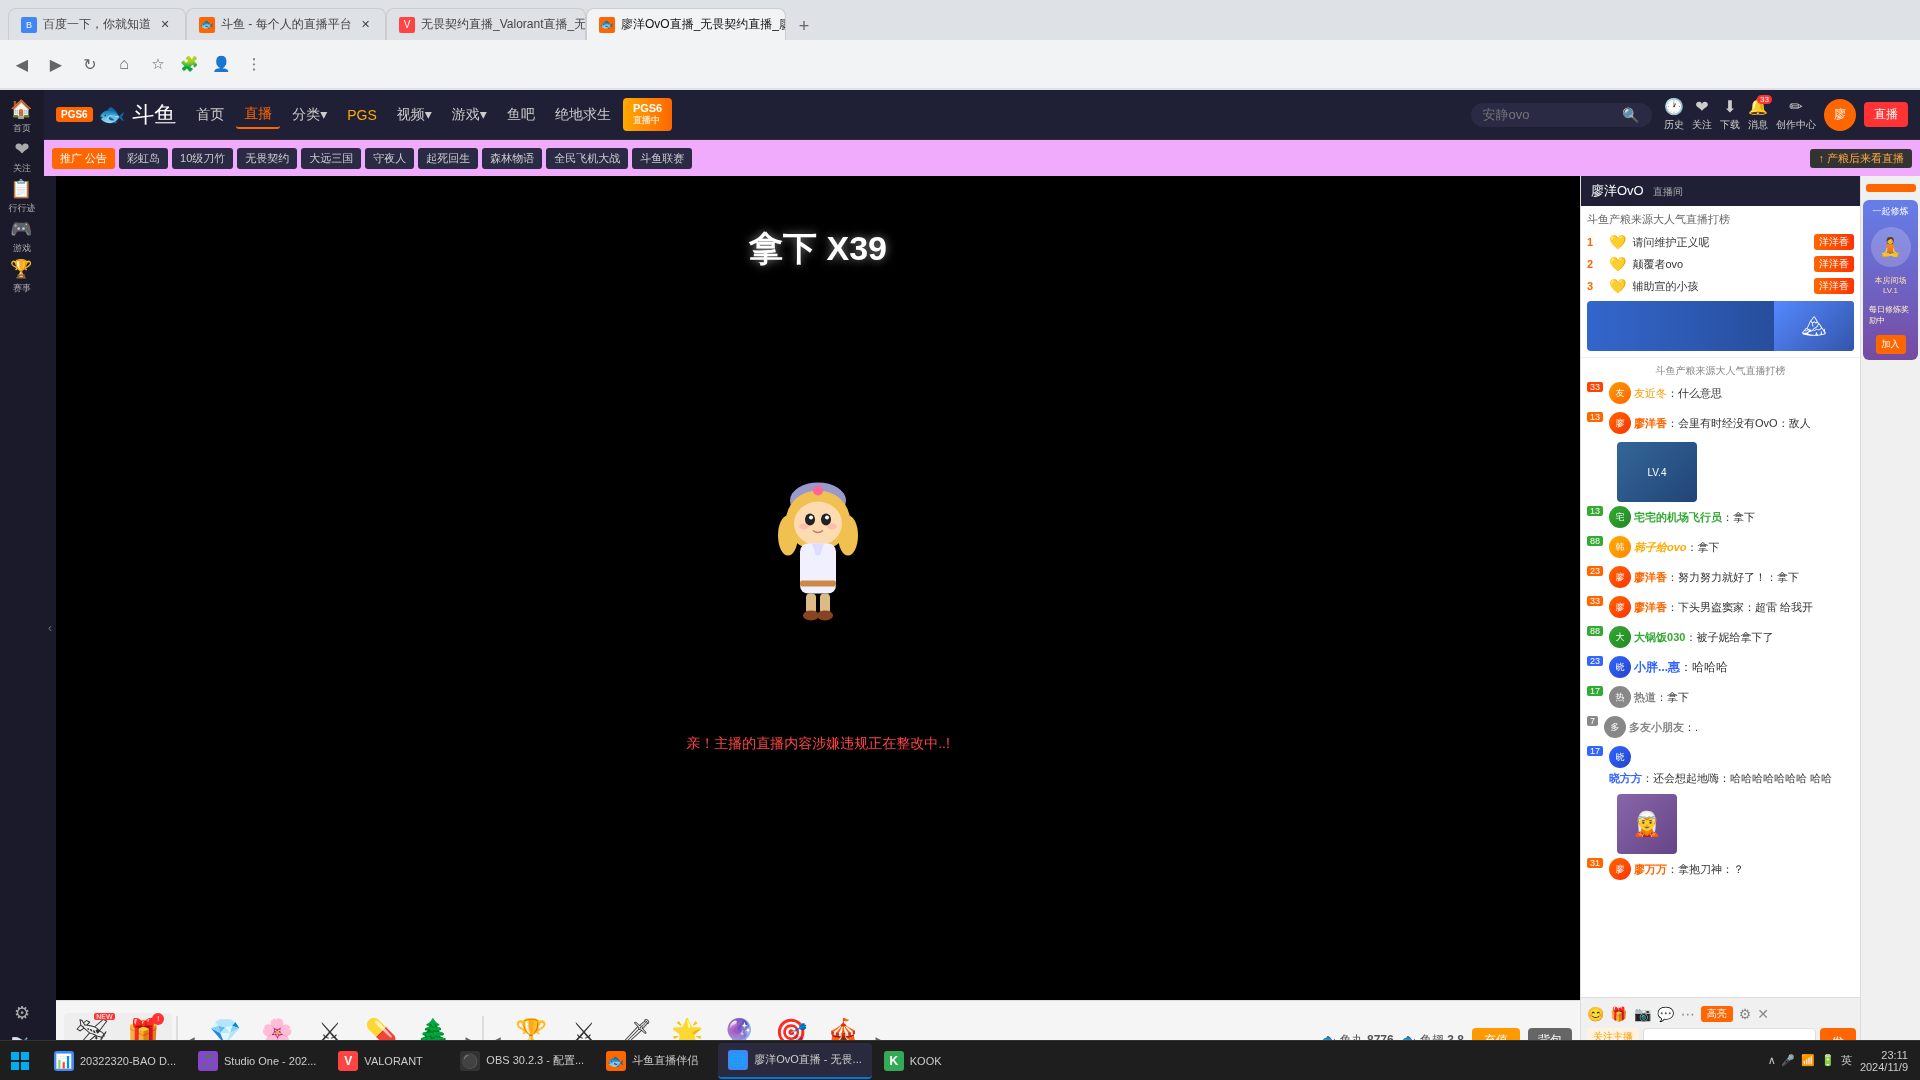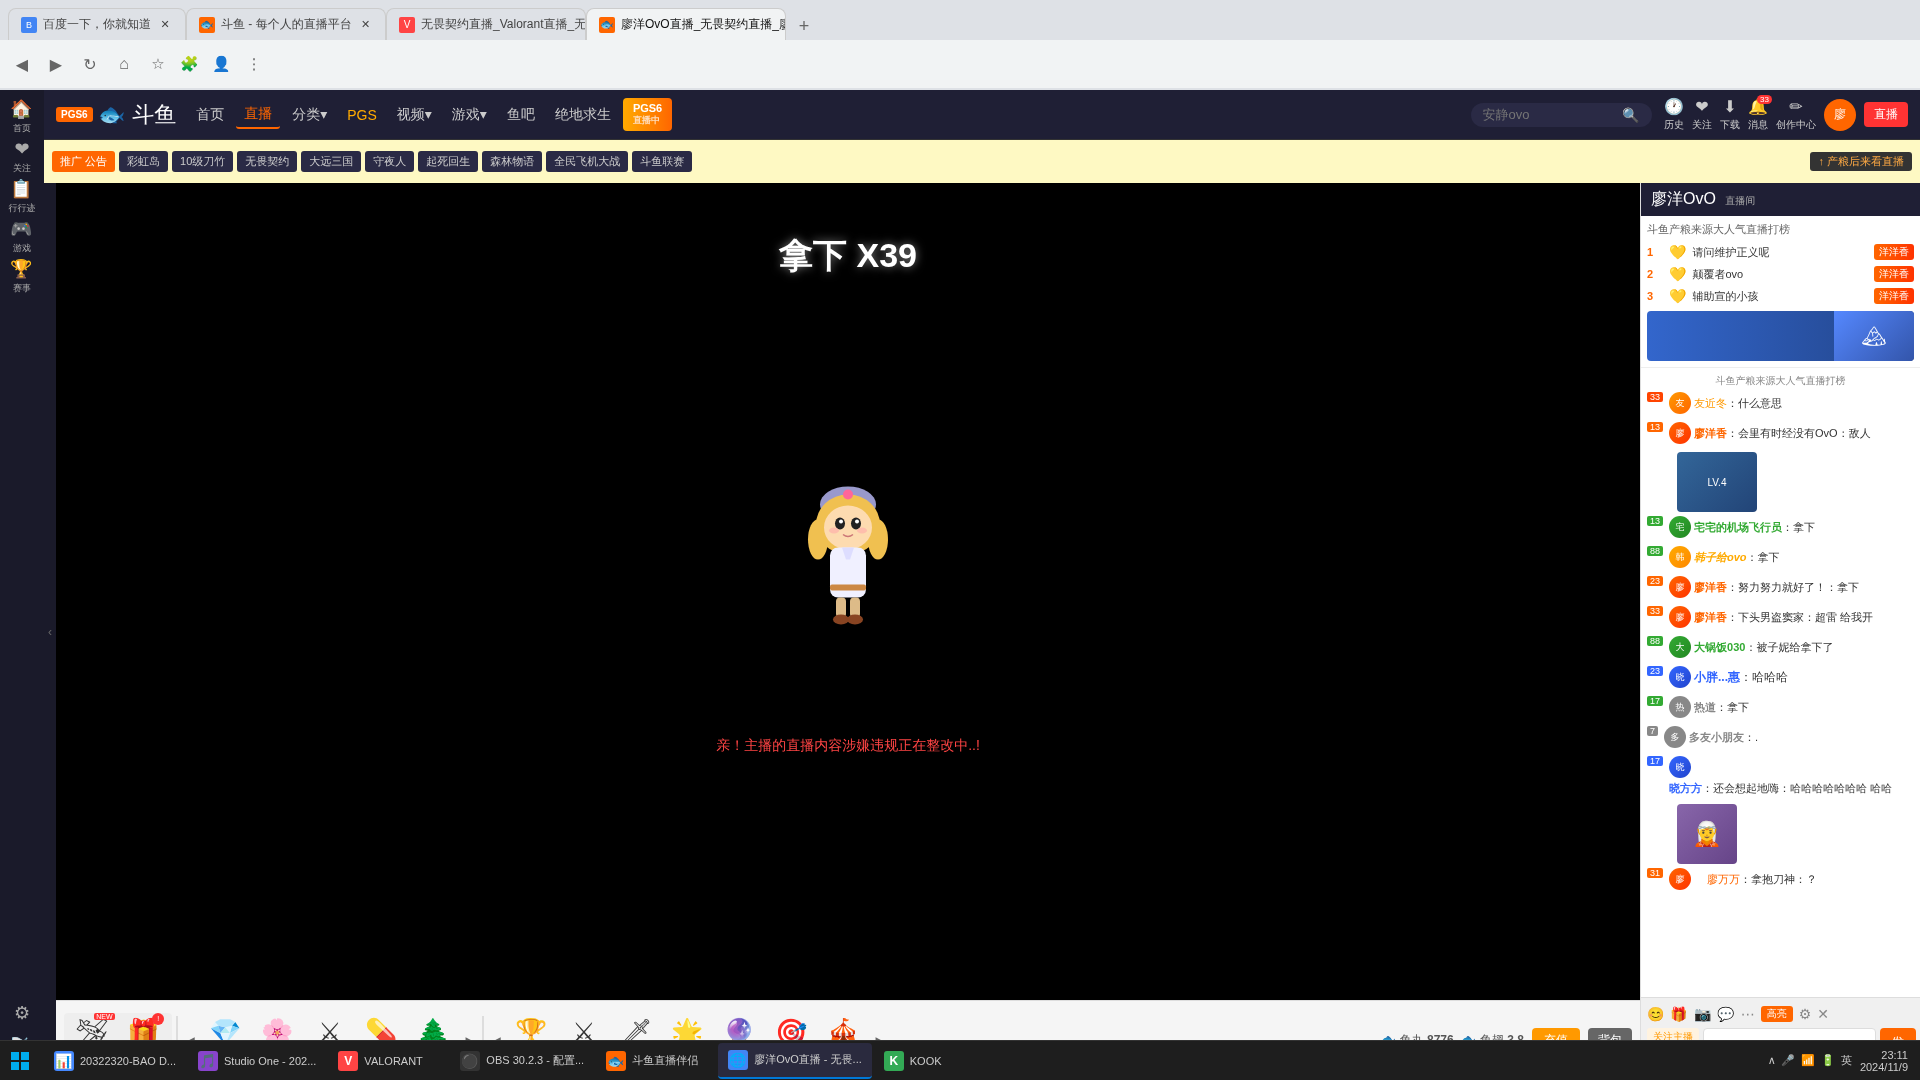--- a/index.html
+++ b/index.html
@@ -41,21 +41,21 @@
     .nav-search { display: flex; align-items: flex-start; background: #2a2a45; border-radius: 16px; padding: 4px 12px; margin-left: auto; }
     .nav-search input { background: transparent; border: none; color: white; outline: none; font-size: 13px; width: 140px; }
     .search-btn { color: #aaa; cursor: pointer; font-size: 14px; }
     .nav-actions { display: flex; align-items: center; gap: 8px; }
     .nav-action-item { display: flex; flex-direction: column; align-items: center; color: #ccc; cursor: pointer; font-size: 10px; }
     .nav-action-item .icon { font-size: 16px; margin-bottom: 2px; }
     .nav-avatar { width: 32px; height: 32px; border-radius: 50%; background: #ff6600; display: flex; align-items: center; justify-content: center; color: white; font-size: 12px; cursor: pointer; }
     .nav-live-btn { background: #ff3333; color: white; font-size: 12px; padding: 4px 10px; border-radius: 4px; cursor: pointer; }
 
     
-    .promo-strip { height: 43px; background: #fef9c3; display: flex; align-items: center; gap: 4px; padding: 0 8px; overflow: hidden; }
+    .promo-strip { height: 36px; background: #f0abfc; display: flex; align-items: center; gap: 4px; padding: 0 8px; overflow: hidden; }
     .promo-item { background: #2a2a45; color: #ccc; font-size: 11px; padding: 3px 8px; border-radius: 3px; cursor: pointer; white-space: nowrap; }
     .promo-item.active { background: #ff6600; color: white; }
 
     
     .content-area { flex: 1; display: flex; overflow: hidden; }
 
     
     .collapse-btn { width: 12px; background: #1a1a2a; display: flex; align-items: center; justify-content: center; cursor: pointer; color: #666; font-size: 12px; }
 
     
@@ -396,21 +396,21 @@
             <span style="font-size:12px;color:#555;">🐟 鱼翅 <strong>3.8</strong></span>
             <div class="charge-btn">充值</div>
             <div class="bag-btn">背包</div>
           </div>
         </div>
       </div>
 
       <div class="chat-panel">
 
         <div class="chat-header">
-          <span style="font-size:16px;">廖洋OvO</span>
+          <span style="font-size:13px;">廖洋OvO</span>
           <span style="font-size:10px;color:#aaa;margin-left:6px;">直播间</span>
         </div>
 
         <div class="ranking-section">
           <div class="ranking-title">斗鱼产粮来源大人气直播打榜</div>
           <div class="ranking-item">
             <span class="rank-num">1</span>
             <span class="rank-heart">💛</span>
             <span class="rank-name">请问维护正义呢</span>
             <span class="rank-badge">洋洋香</span>
@@ -536,21 +536,21 @@
           <div style="margin-left:30px;">
             <div style="width:60px;height:60px;background:linear-gradient(135deg,#8866aa,#664488);border-radius:4px;display:flex;align-items:center;justify-content:center;">
               <span style="font-size:24px;">🧝</span>
             </div>
           </div>
 
           <div class="msg-row">
             <span class="lvbadge" style="background:#ff6600;">31</span>
             <div style="display:flex;align-items:center;gap:3px;">
               <div class="chat-avatar" style="background:linear-gradient(135deg,#ff6600,#ff3300);">廖</div>
-              <span style="font-size:11px;"><span style="color:#ff6600;font-weight:normal;margin-left:13px;">廖万万</span>：拿抱刀神：？</span>
+              <span style="font-size:11px;"><span style="color:#ff6600;font-weight:bold;">廖万万</span>：拿抱刀神：？</span>
             </div>
           </div>
         </div>
 
         <div class="chat-input-area">
           <div class="chat-toolbar">
             <span class="chat-tool-icon">😊</span>
             <span class="chat-tool-icon">🎁</span>
             <span class="chat-tool-icon">📷</span>
             <span class="chat-tool-icon">💬</span>
@@ -560,20 +560,30 @@
             <span class="chat-tool-icon">✕</span>
           </div>
           <div class="chat-input-row">
             <div style="background:#fff3e0;color:#ff9900;font-size:10px;padding:2px 6px;border-radius:3px;cursor:pointer;white-space:nowrap;">关注主播</div>
             <input type="text" class="chat-input" placeholder="这里输入聊天内容" style="">
             <button class="send-btn">发送</button>
           </div>
         </div>
       </div>
 
+      <div class="right-panel">
+        <div style="width:50px;height:8px;background:#ff6600;border-radius:3px;margin-bottom:8px;"></div>
+        <div class="right-panel-card">
+          <div style="color:white;font-size:9px;text-align:center;line-height:1.3;">一起修炼</div>
+          <div style="width:40px;height:40px;border-radius:50%;background:rgba(255,255,255,0.2);display:flex;align-items:center;justify-content:center;font-size:18px;">🧘</div>
+          <div style="color:#ffddaa;font-size:8px;text-align:center;">本房间场 LV.1</div>
+          <div style="color:#ffeecc;font-size:8px;">每日修炼奖励中</div>
+          <div class="join-btn">加入</div>
+        </div>
+      </div>
     </div>
   </div>
 </div>
 
 <div class="taskbar">
   <div class="taskbar-start">
     <svg width="20" height="20" viewBox="0 0 20 20">
       <rect x="1" y="1" width="8" height="8" fill="#00adef"></rect>
       <rect x="11" y="1" width="8" height="8" fill="#00adef"></rect>
       <rect x="1" y="11" width="8" height="8" fill="#00adef"></rect>

